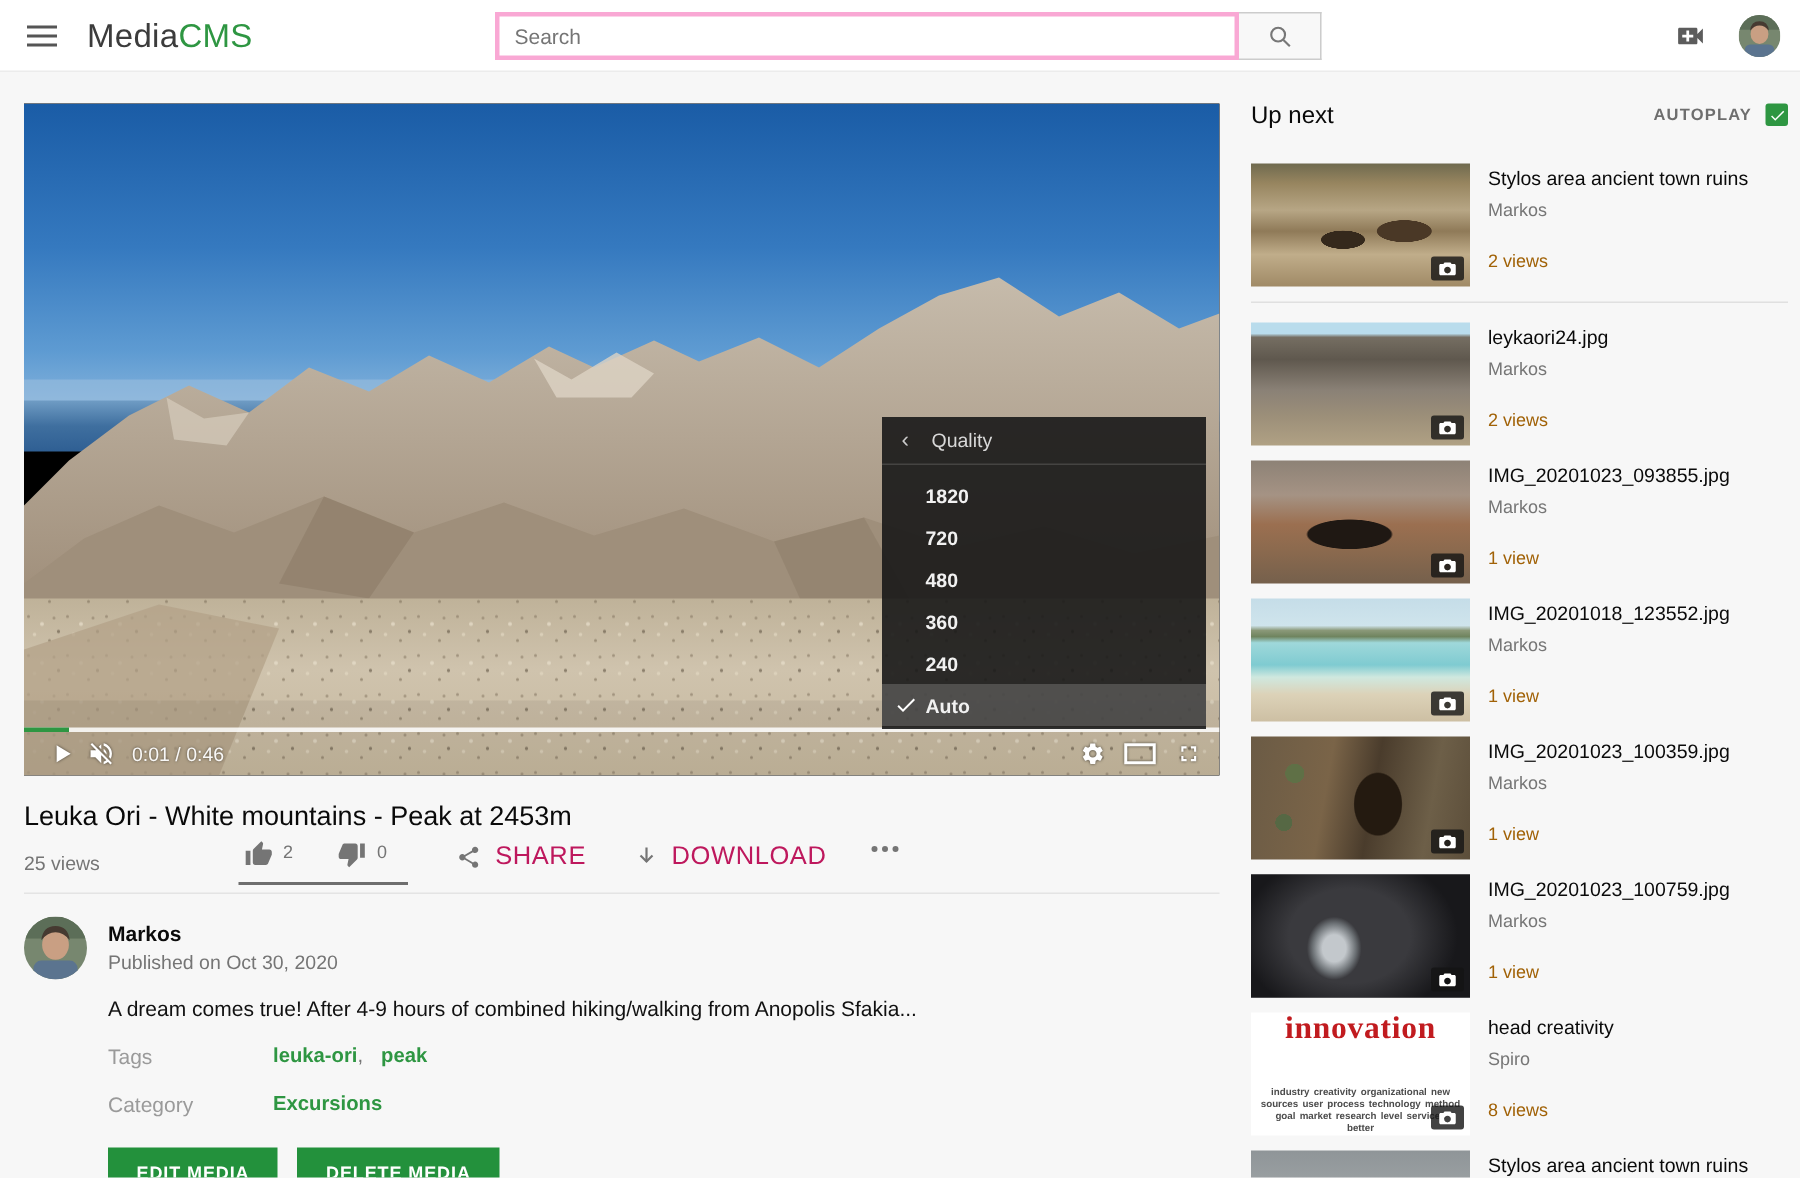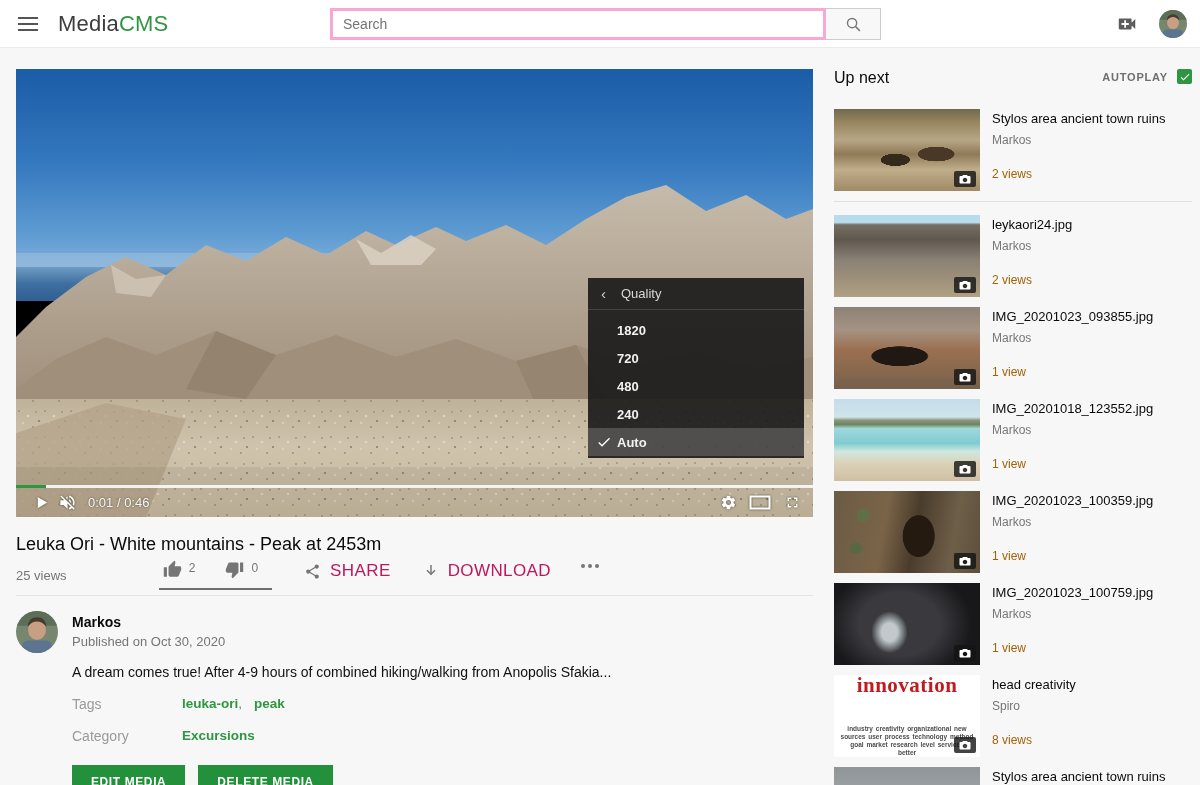--- a/index.html
+++ b/index.html
@@ -205,20 +205,23 @@
       <div class="qitem">
           <span>1820</span>
         </div>
       <div class="qitem">
           <span>720</span>
         </div>
       <div class="qitem">
           <span>480</span>
         </div>
       <div class="qitem">
+          <span>360</span>
+        </div>
+      <div class="qitem">
           <span>240</span>
         </div>
       <div class="qitem selected">
         <svg class="qcheck" width="16" height="16" viewBox="0 0 24 24" fill="#fff">
             <path d="M9 16.2L4.8 12l-1.4 1.4L9 19 21 7l-1.4-1.4z"></path>
           </svg>
         <span>Auto</span>
       </div>
     </div>
   </div>

